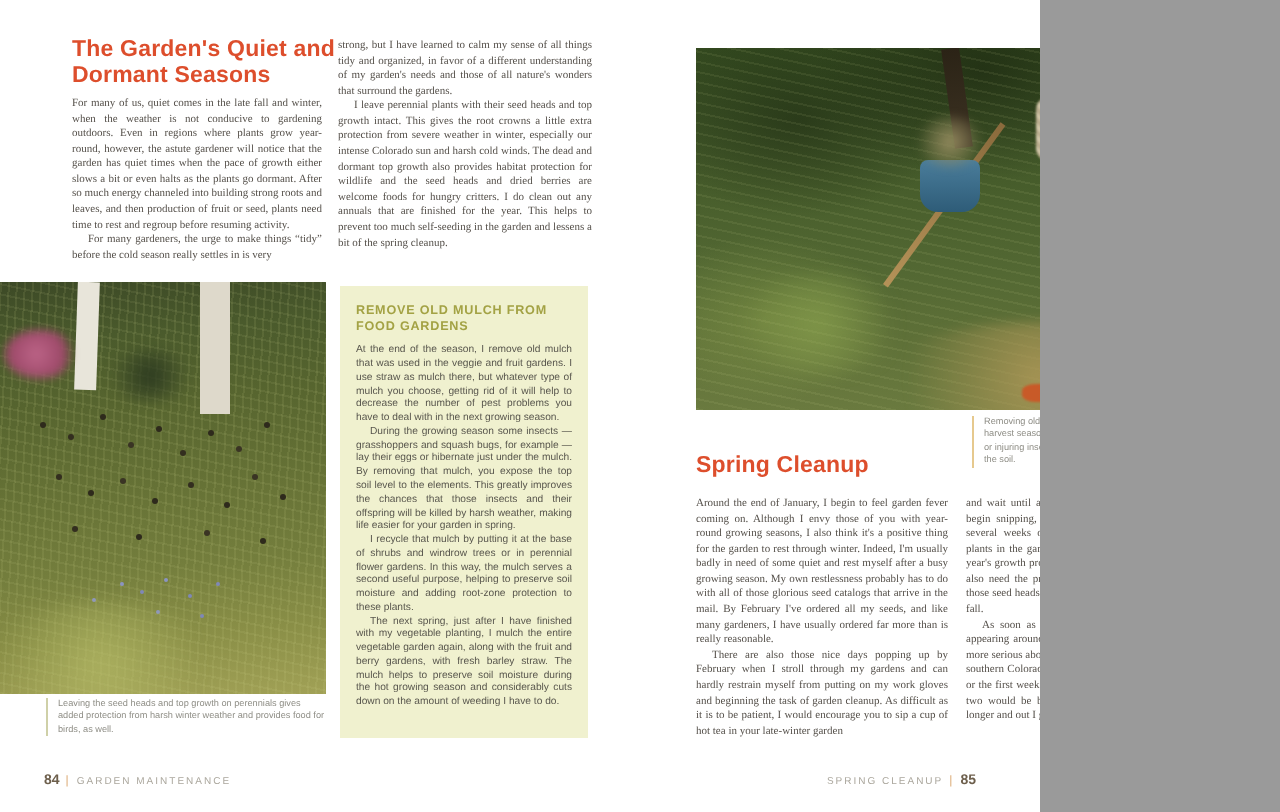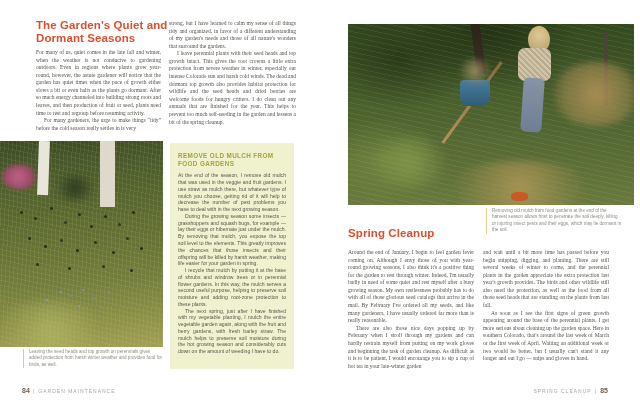--- a/index.html
+++ b/index.html
@@ -1,17 +1,17 @@
 <!DOCTYPE html>
 <html><head>
 <meta charset="utf-8">
 <style>
   html,body{margin:0;padding:0;background:#9a9a9a;}
   #spread{
-    position:relative;width:640px;height:406px;background:#ffffff;
+    position:relative;width:520px;height:406px;background:#ffffff;
     overflow:hidden;font-family:"Liberation Sans",sans-serif;
   }
   
   .big-heading{
     position:absolute;font-family:"Liberation Sans",sans-serif;
     font-weight:bold;font-size:11.5px;line-height:1.12;color:#dd4e2c;
     letter-spacing:.1px;
   }
   
   .col{

